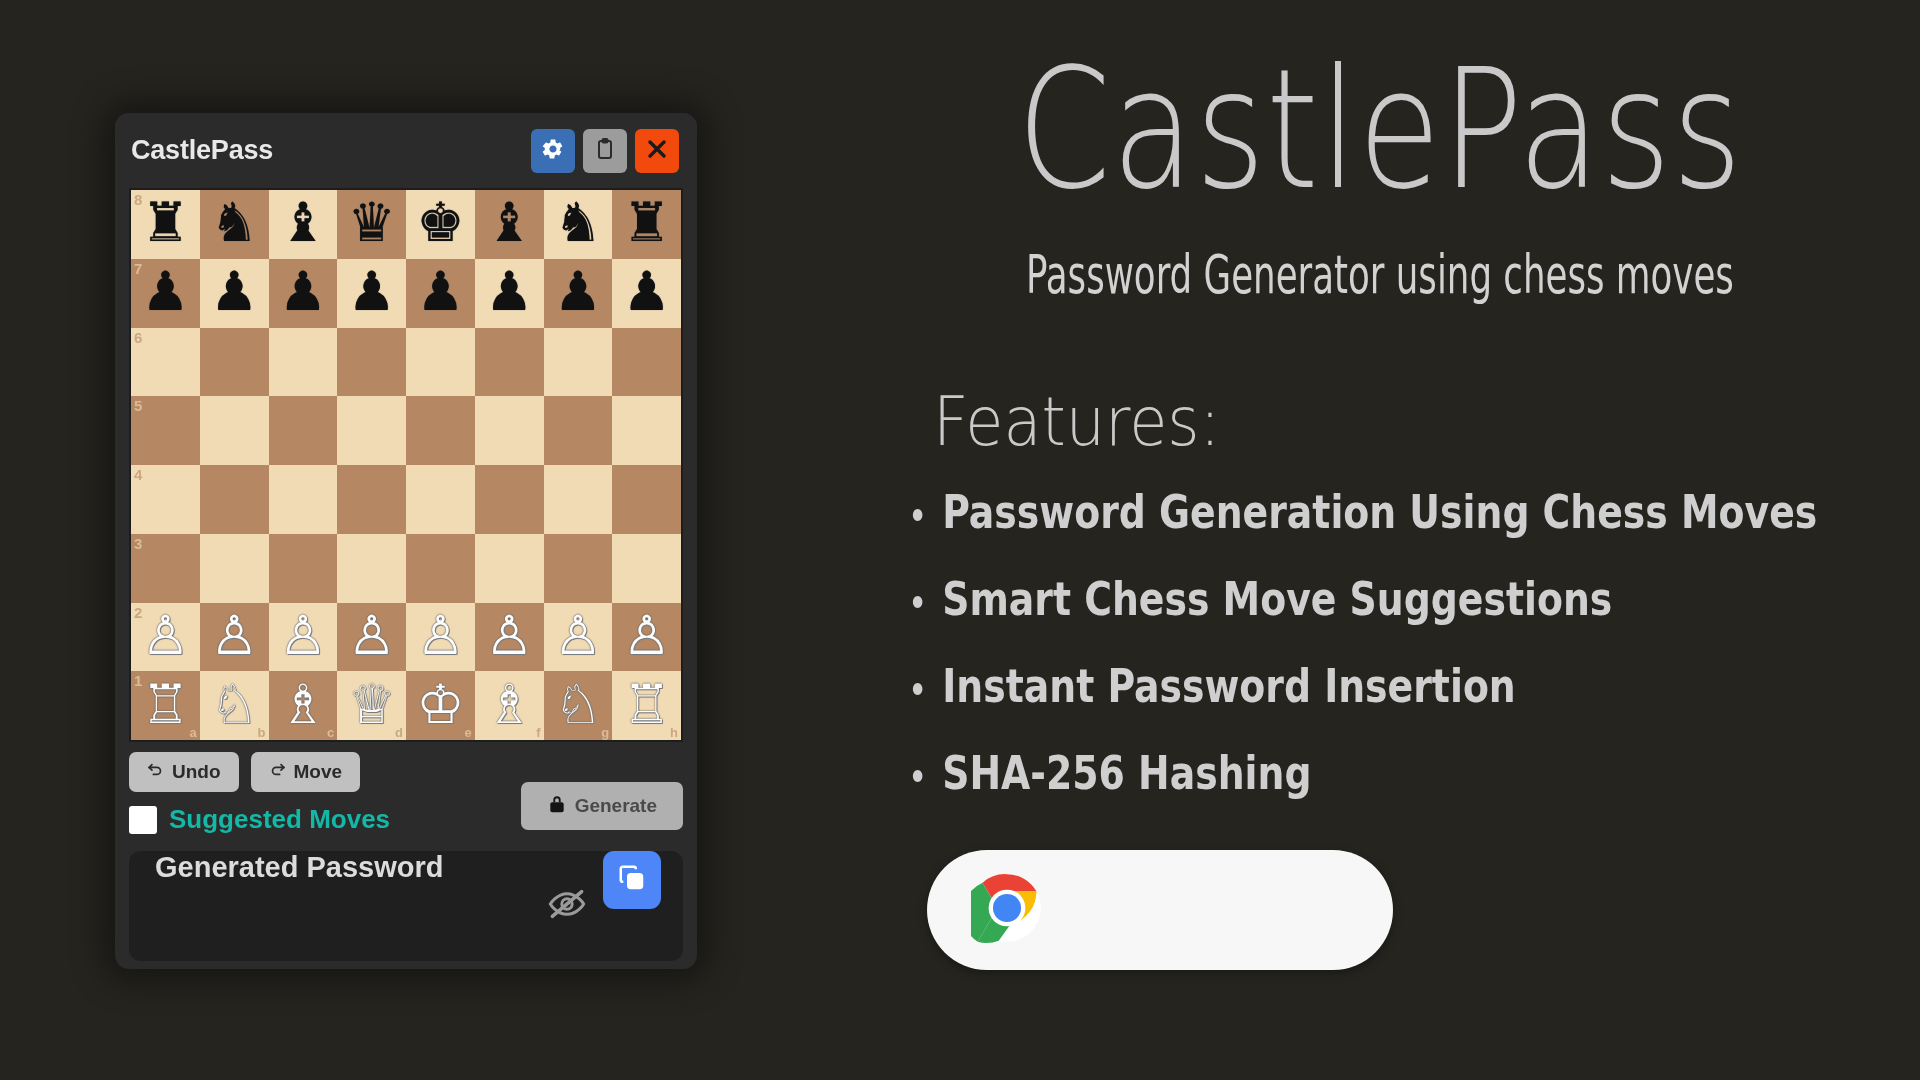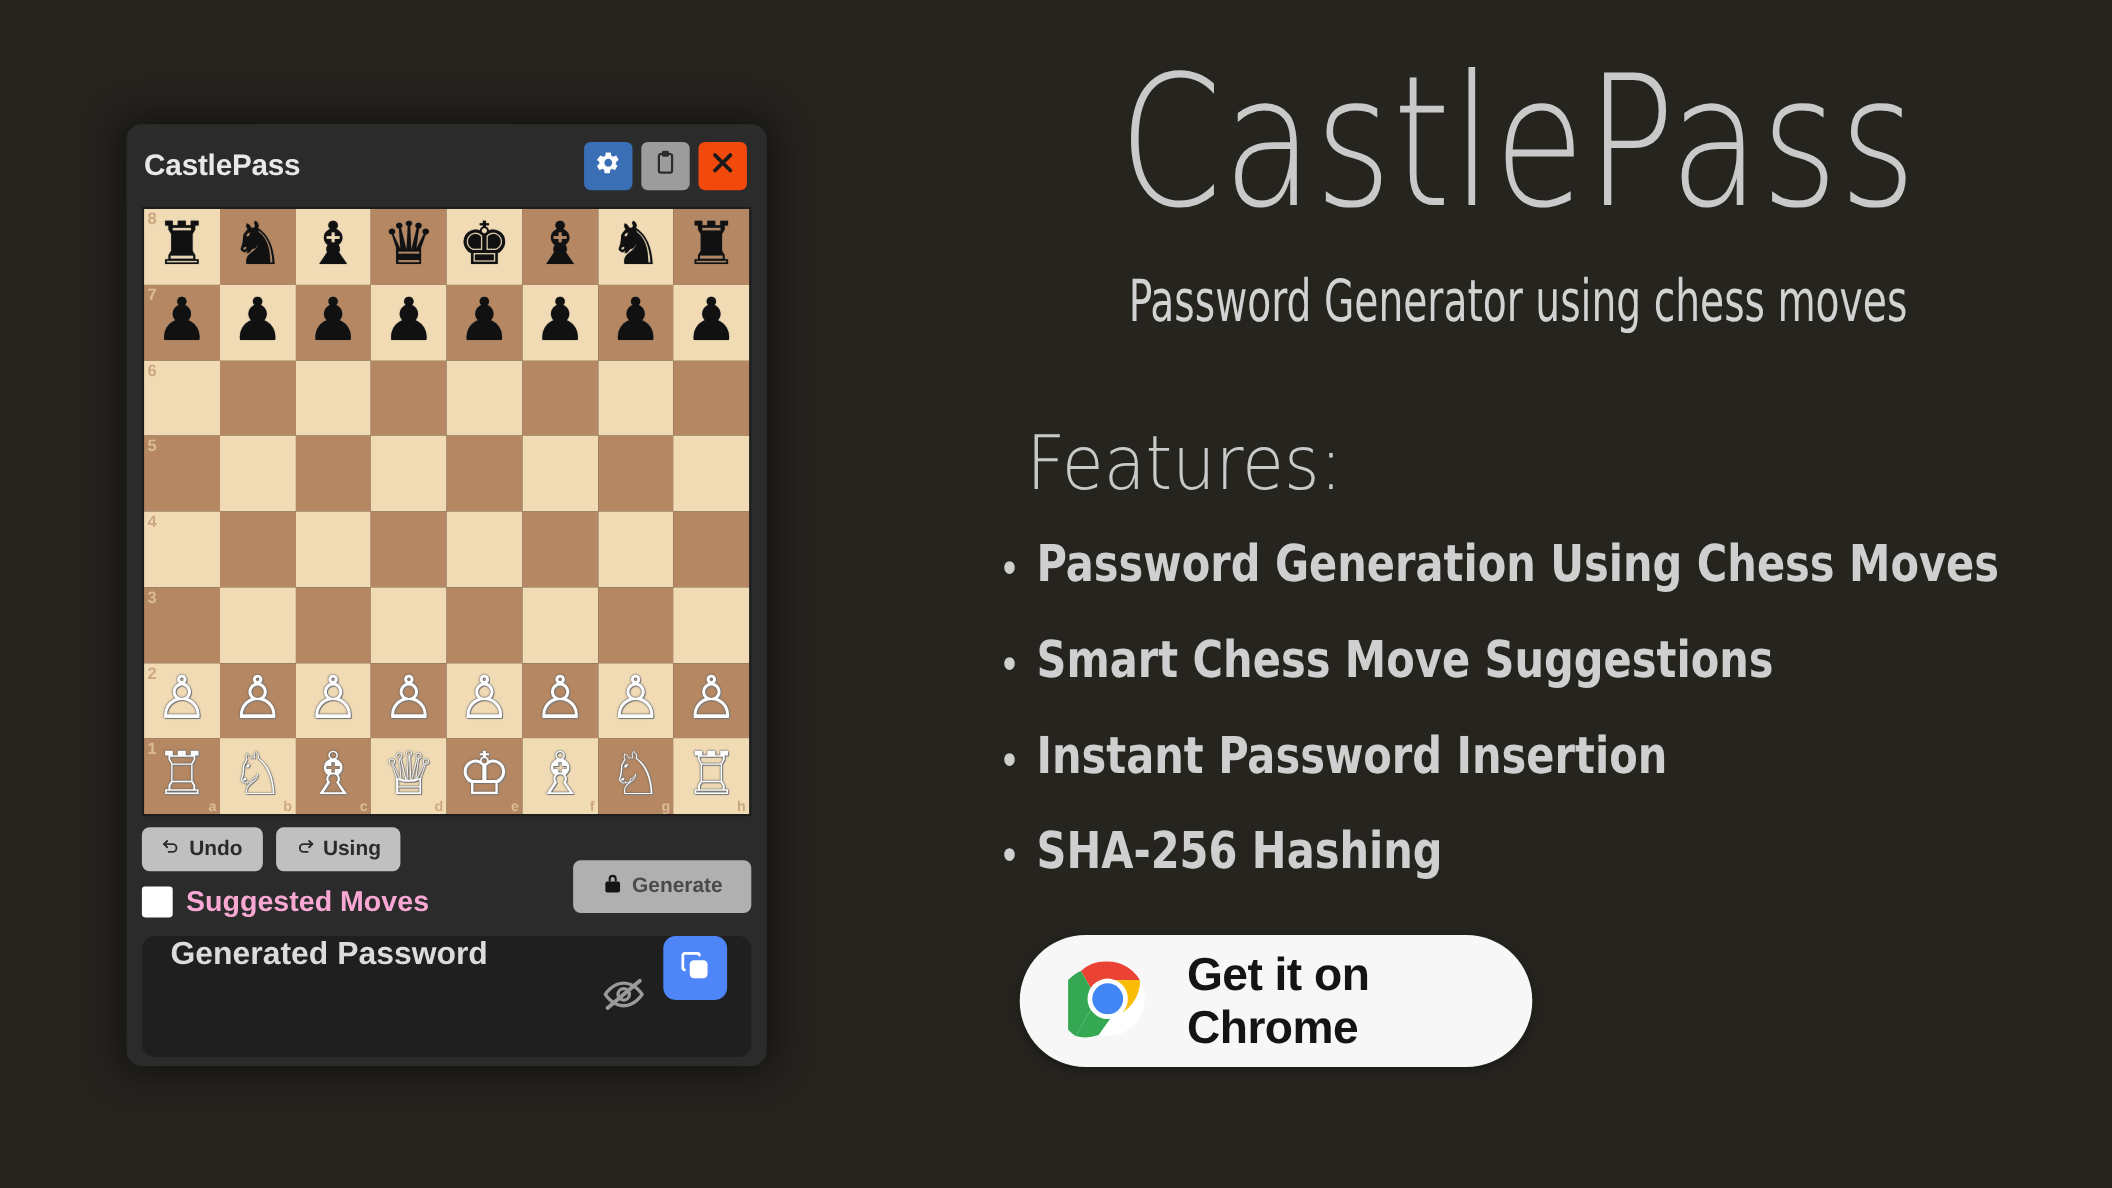--- a/index.html
+++ b/index.html
@@ -90,21 +90,21 @@
     position:absolute; right:14px; top:40px;
   }
   #suggest-row {
     display:flex; align-items:center; gap:12px;
     margin-top:12px;
   }
   #suggest-box {
     width:28px; height:28px; background:#ffffff;
     border-radius:3px; flex:0 0 auto; cursor:pointer;
   }
-  #suggest-label { font-size:26px; font-weight:bold; color:#f9a8d4; }
+  #suggest-label { font-size:26px; font-weight:bold; color:#14b8a6; }
 
   
   #password-bar {
     margin:16px 14px 18px 14px;
     background:#1f1f1f;
     border-radius:12px;
     height:110px;
     display:flex; 
     padding:0 22px 0 26px;
     flex:0 0 auto;
@@ -384,21 +384,21 @@
           <span>Undo</span>
         </button>
 
         <button class="ctl-btn">
           <span>
             <svg width="17" height="17" viewBox="0 0 24 24" fill="none" stroke="#2b2b2b" stroke-width="2.4" stroke-linecap="round">
               <path d="M21 9H10a5 5 0 0 0 0 10h5"></path>
               <polyline points="17 5 21 9 17 13"></polyline>
             </svg>
           </span>
-          <span>Using</span>
+          <span>Move</span>
         </button>
 
         <button class="ctl-btn" id="btn-generate">
           <span>
             <svg width="20" height="20" viewBox="0 0 24 24" fill="#141414">
               <rect x="4" y="10" width="16" height="12" rx="2.2"></rect>
               <path d="M7.6 10V7.2a4.4 4.4 0 0 1 8.8 0V10h-2.2V7.2a2.2 2.2 0 0 0-4.4 0V10z"></path>
             </svg>
           </span>
           <span>Generate</span>
@@ -468,18 +468,17 @@
           <path d="M50 3a47 47 0 0 1 40.7 23.5H50a23.5 23.5 0 0 0-20.3 11.8L16.1 14.8A46.9 46.9 0 0 1 50 3z" fill="#ea4335"></path>
           <path d="M16.1 14.8l13.6 23.5A23.5 23.5 0 0 0 29.7 62l-20.4 35A47 47 0 0 1 16.1 14.8z" fill="#34a853"></path>
           <path d="M9.3 97l20.4-35A23.5 23.5 0 0 0 50 73.5c1.6 0 3.2-.2 4.7-.5L38.5 95.6A47 47 0 0 1 9.3 97z" fill="#34a853"></path>
           <path d="M90.7 26.5A47 47 0 0 1 54.7 73L71 45.2a23.4 23.4 0 0 0-2.3-18.7z" fill="#fbbc05"></path>
           <path d="M29.7 38.3A23.5 23.5 0 0 1 50 26.5h40.7a47 47 0 0 1 0 23.5H50a23.5 23.5 0 0 1-20.3-11.7z" fill="#ea4335" opacity="0"></path>
           <path d="M50 26.5h40.7a47 47 0 0 1-36 46.5L71 45.2a23.5 23.5 0 0 0-21-18.7z" fill="#fbbc05"></path>
           <circle cx="50" cy="50" r="25.5" fill="#ffffff"></circle>
           <circle cx="50" cy="50" r="19.5" fill="#4285f4"></circle>
         </svg>
       </span>
-      <span id="chrome-cta-label">Get it on Chrome</span>
     </div>
 
   </div>
 
 </div>
 
 </body></html>

